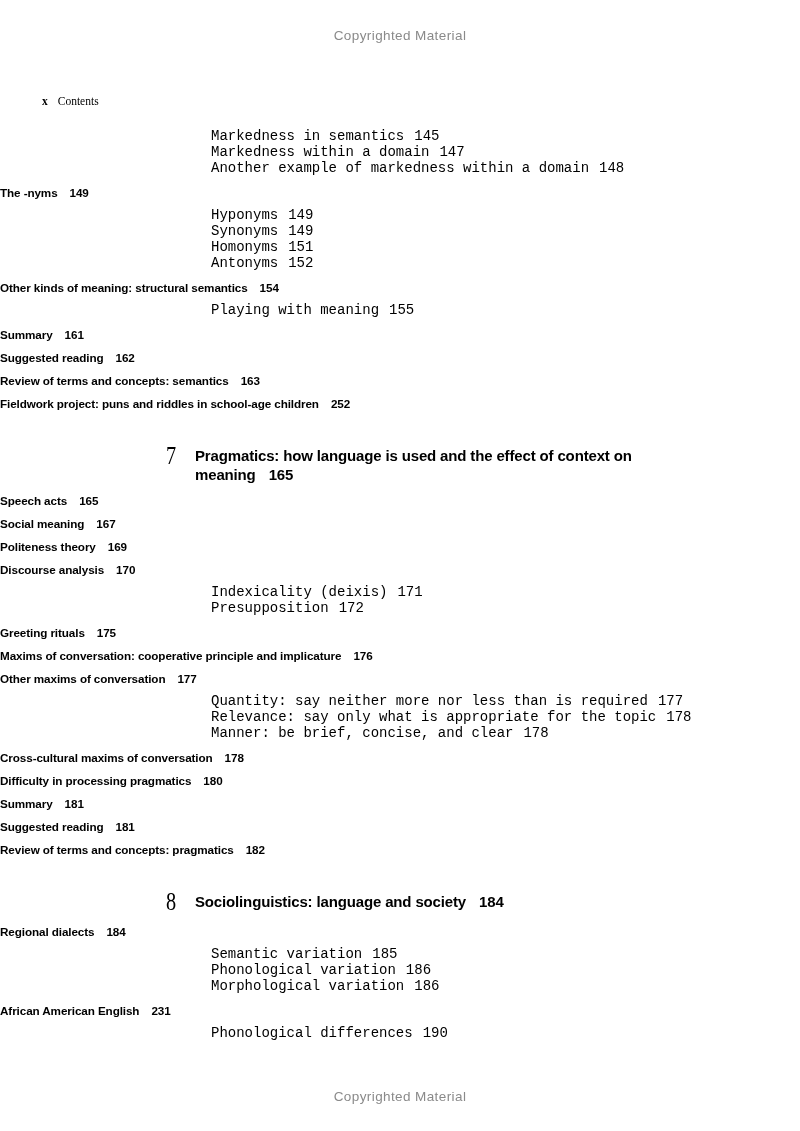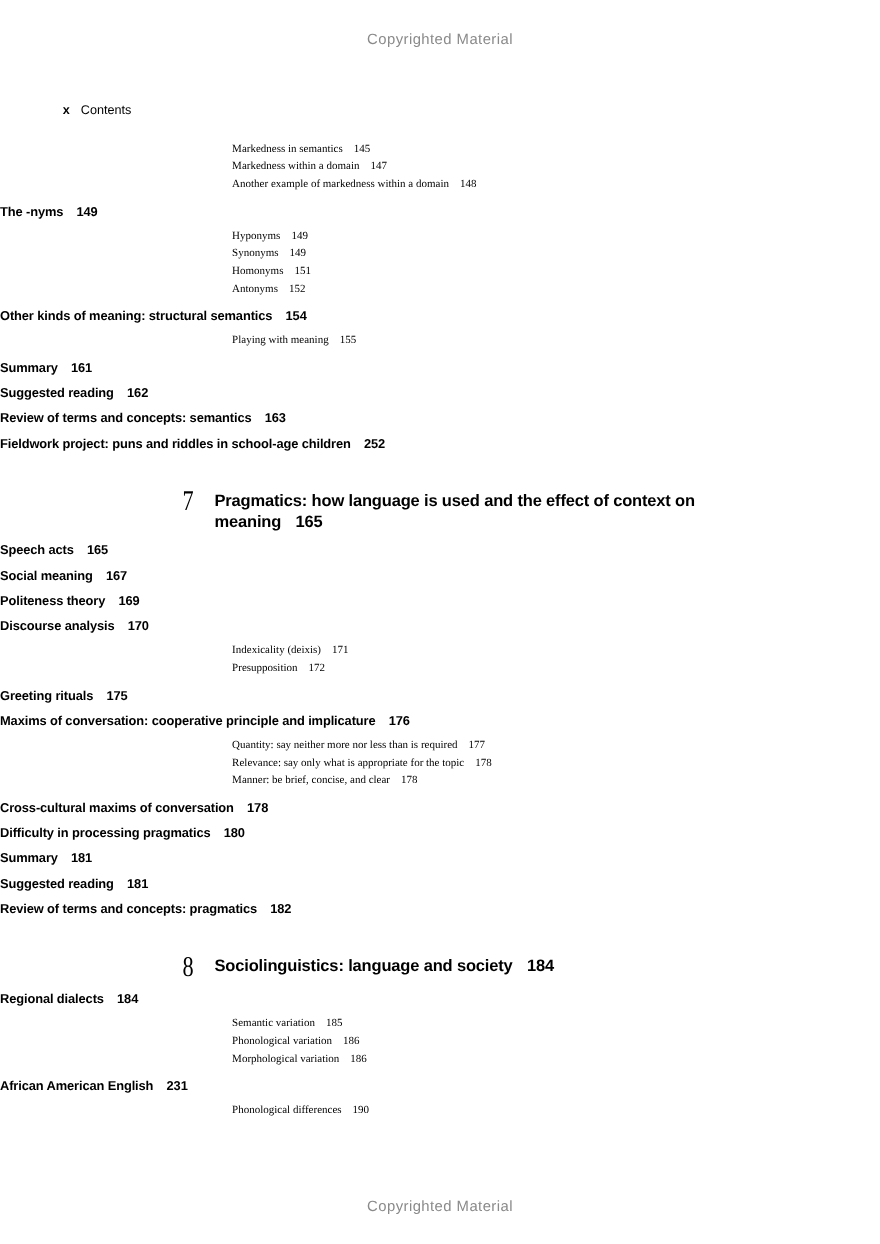--- a/index.html
+++ b/index.html
@@ -34,23 +34,24 @@
     letter-spacing: 0.4px;
     color: #8a8a8a;
   }
   .watermark-top { top: 28px; }
   .watermark-bottom { top: 1089px; }
 
   
   .folio {
     position: absolute;
     top: 95px;
-    left: 57px;
+    left: 42px;
     font-size: 11.5px;
     white-space: nowrap;
+    font-family: Liberation Serif, serif;
   }
   .folio-number {
     font-weight: bold;
     font-size: 11.5px;
   }
   .folio-label {
     margin-left: 10px;
     font-weight: normal;
     font-size: 11.5px;
   }
@@ -110,23 +111,23 @@
     letter-spacing: -0.1px;
   }
   .section .pg {
     margin-left: 12px;
     white-space: nowrap;
   }
 
   
   .entry {
     padding-left: 211px;
-    font-family: Liberation Serif, serif;
+    font-family: Liberation Mono, monospace;
     font-weight: normal;
-    font-size: 10px;
+    font-size: 14px;
     line-height: 16px;
   }
   .entry .pg {
     margin-left: 10px;
     white-space: nowrap;
   }
 
   
   .section + .entry { margin-top: -1px; }
   .entry + .section { margin-top: 9px; }
@@ -167,20 +168,21 @@
           <div class="chapter-title"><span>Pragmatics: how language is used and the effect of context on meaning</span><span class="pg">165</span></div>
         </div>
         <div class="section"><span>Speech acts</span><span class="pg">165</span></div>
         <div class="section"><span>Social meaning</span><span class="pg">167</span></div>
         <div class="section"><span>Politeness theory</span><span class="pg">169</span></div>
         <div class="section"><span>Discourse analysis</span><span class="pg">170</span></div>
         <div class="entry"><span>Indexicality (deixis)</span><span class="pg">171</span></div>
         <div class="entry"><span>Presupposition</span><span class="pg">172</span></div>
         <div class="section"><span>Greeting rituals</span><span class="pg">175</span></div>
         <div class="section"><span>Maxims of conversation: cooperative principle and implicature</span><span class="pg">176</span></div>
+        <div class="section"><span>Other maxims of conversation</span><span class="pg">177</span></div>
         <div class="entry"><span>Quantity: say neither more nor less than is required</span><span class="pg">177</span></div>
         <div class="entry"><span>Relevance: say only what is appropriate for the topic</span><span class="pg">178</span></div>
         <div class="entry"><span>Manner: be brief, concise, and clear</span><span class="pg">178</span></div>
         <div class="section"><span>Cross-cultural maxims of conversation</span><span class="pg">178</span></div>
         <div class="section"><span>Difficulty in processing pragmatics</span><span class="pg">180</span></div>
         <div class="section"><span>Summary</span><span class="pg">181</span></div>
         <div class="section"><span>Suggested reading</span><span class="pg">181</span></div>
         <div class="section"><span>Review of terms and concepts: pragmatics</span><span class="pg">182</span></div>
       </div>
       <div class="group">

